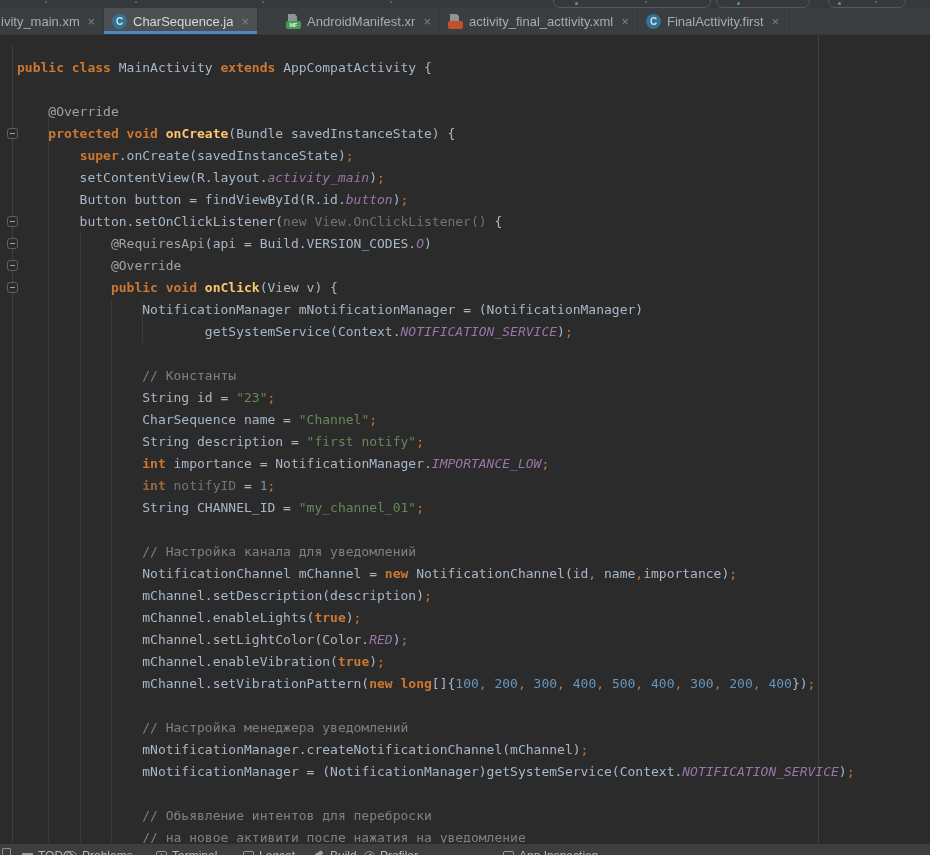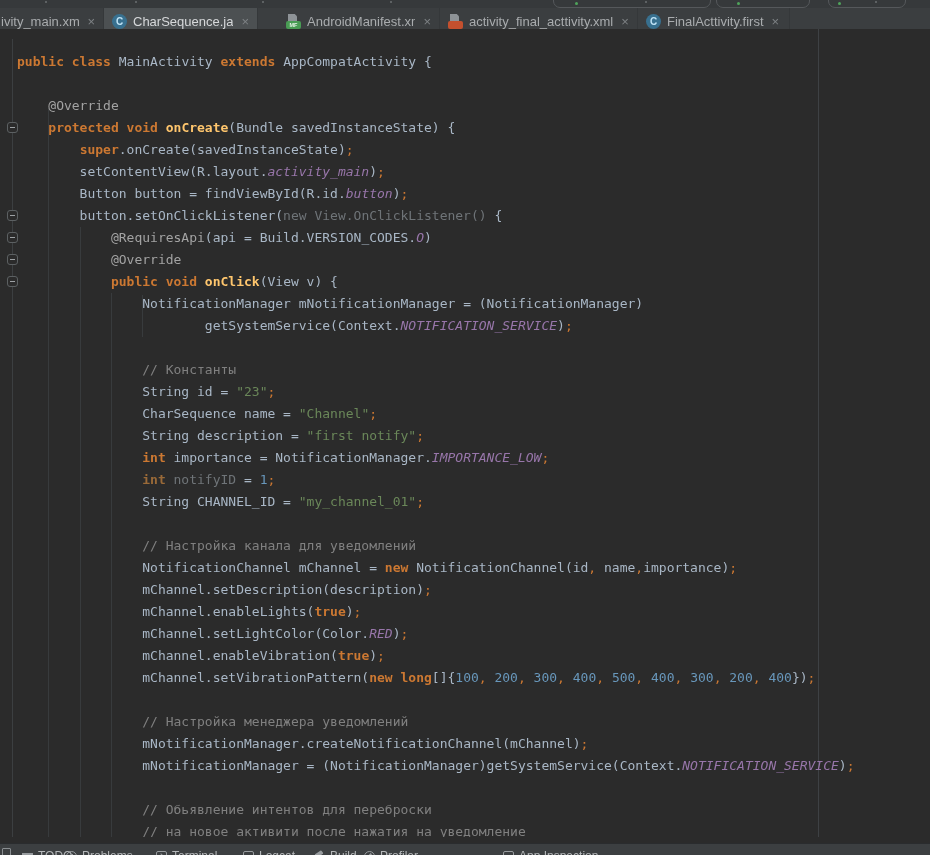--- a/index.html
+++ b/index.html
@@ -36,21 +36,21 @@
   .ic-file{position:relative;width:15px;height:15px;}
   .ic-file .page{position:absolute;left:2px;top:0;width:9px;height:8px;background:#8E9397;
     clip-path:polygon(0 0,70% 0,100% 35%,100% 100%,0 100%);}
   .ic-file .band{position:absolute;left:0;bottom:0;width:15px;height:8px;border-radius:2px;
     display:flex;align-items:center;justify-content:center;
     font-size:5.5px;font-weight:bold;letter-spacing:0;line-height:8px;}
   .ic-manifest .band{background:#499C54;color:#E4F3E6;}
   .ic-layout .band{background:#C4502E;color:#5E1F15;}
 
   
-  .editor{position:absolute;left:0;top:29px;width:930px;height:808px;background:#2B2B2B;overflow:hidden;}
+  .editor{position:absolute;left:0;top:35px;width:930px;height:808px;background:#2B2B2B;overflow:hidden;}
   .code{
     position:absolute;left:0;top:0;right:0;bottom:0;
     padding:22px 0 0 17px;box-sizing:border-box;
     font-family:"DejaVu Sans Mono","Liberation Mono",monospace;
     font-size:13px;line-height:22px;color:#A9B7C6;white-space:pre;
   }
   .code-line{height:22px;}
   .tk-k{color:#CC7832;font-weight:600;}
   .tk-m{color:#FFC66D;font-weight:600;}
   .tk-a{color:#a3a3a3;}

